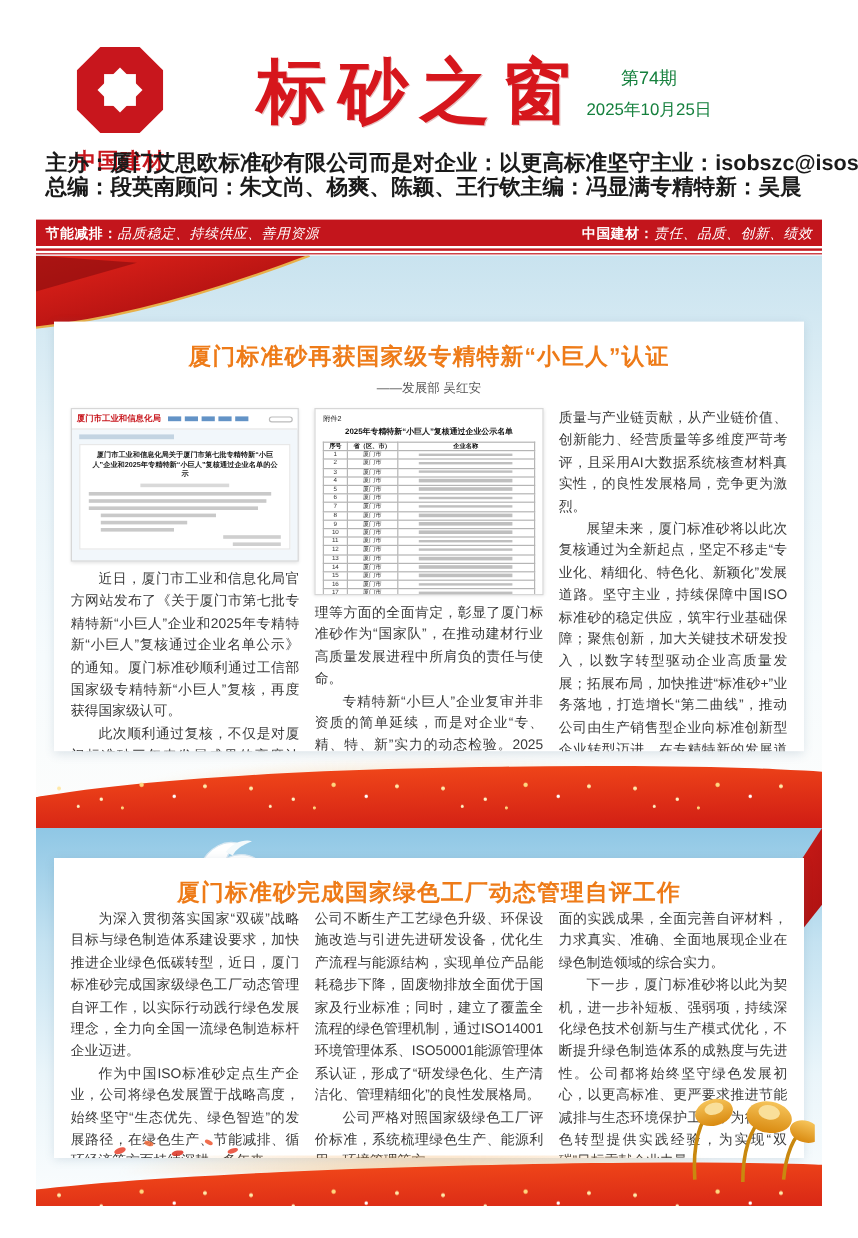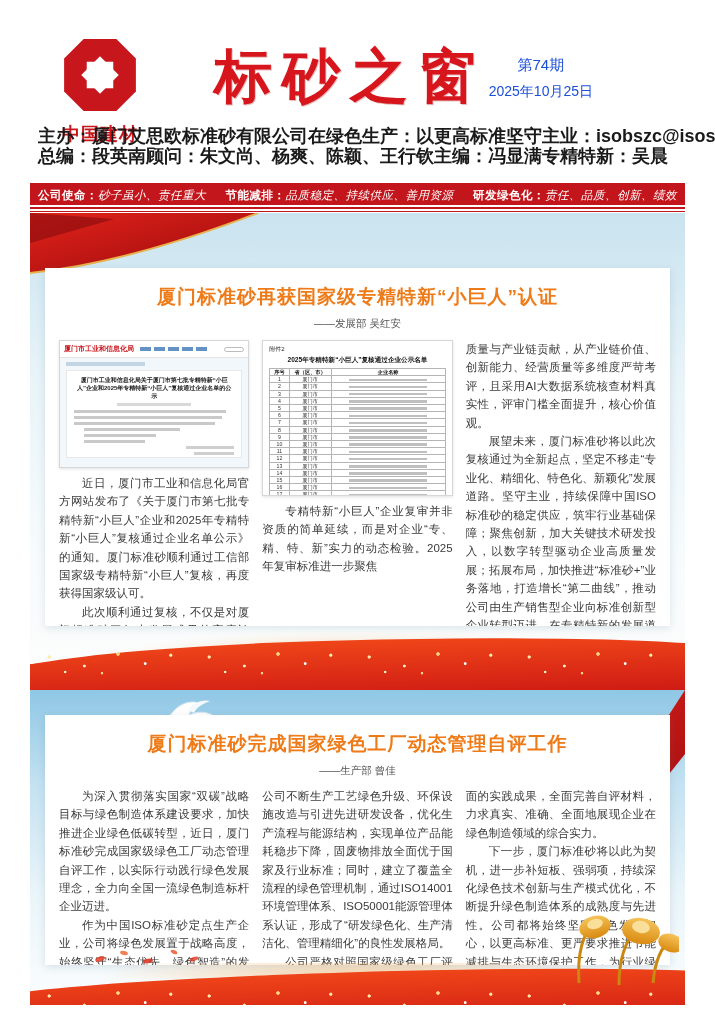--- a/index.html
+++ b/index.html
@@ -15,21 +15,21 @@
   .masthead { position:relative; height:153px; }
   .logo-block { position:absolute; left:22px; top:6px; width:96px; text-align:center; }
   .logo-mark { width:78px; height:78px; margin:0 auto; display:block; }
   .logo-text { margin-top:8px; font-size:18px; font-weight:bold; color:#c8161d; letter-spacing:1px; }
   .mast-title {
     position:absolute; left:140px; top:2px; width:360px; text-align:center;
     font-family:"DejaVu Serif","Liberation Serif",serif;
     font-size:58px; font-weight:900; color:#d6161c; letter-spacing:10px; line-height:1.55;
     text-shadow:1px 1px 0 rgba(150,0,0,.25);
   }
-  .issue-block { position:absolute; right:92px; top:26px; text-align:center; color:#1d4ed8; }
+  .issue-block { position:absolute; right:92px; top:26px; text-align:center; color:#15803d; }
   .issue-no { font-size:15px; margin-bottom:8px; }
   .issue-date { font-size:14px; }
   .qr-wrap { position:absolute; right:0px; top:66px; width:80px; text-align:center; }
   .qr {
     width:62px; height:62px; margin:0 auto; border:2px solid #111; position:relative;
     background:
       repeating-linear-gradient(0deg,#111 0 3px,transparent 3px 6px),
       repeating-linear-gradient(90deg,#111 0 3px,#fff 3px 6px);
   }
   .qr .eye { position:absolute; width:14px; height:14px; background:#fff; border:3px solid #111; }
@@ -138,36 +138,35 @@
       <div class="logo-text">中国建材</div>
     </div>
     <div class="mast-title">标砂之窗</div>
     <div class="issue-block">
       <div class="issue-no">第74期</div>
       <div class="issue-date">2025年10月25日</div>
     </div>
     <div class="info-rows">
       <div class="info-row">
         <span><span class="lab">主办：</span><span>厦门艾思欧标准砂有限公司</span></span>
-        <span><span class="lab">在绿色生产：</span><span>以更高标准</span></span>
+        <span><span class="lab">而是对企业：</span><span>以更高标准</span></span>
         <span><span class="lab">坚守主业：</span><span>isobszc@isosand.com</span></span>
       </div>
       <div class="info-row">
         <span><span class="lab">总编：</span><span>段英南</span></span>
         <span><span class="lab">顾问：</span><span>朱文尚、杨爽、陈颖、王行钦</span></span>
         <span><span class="lab">主编：</span><span>冯显满</span></span>
         <span><span class="lab">专精特新：</span><span>吴晨</span></span>
       </div>
     </div>
   </div>
 
   <div class="mission">
-    <span><span class="m-label">公司使命：</span><span class="m-value">砂子虽小、责任重大</span></span>
     <span><span class="m-label">节能减排：</span><span class="m-value">品质稳定、持续供应、善用资源</span></span>
-    <span><span class="m-label">研发绿色化：</span><span class="m-value">责任、品质、创新、绩效</span></span>
+    <span><span class="m-label">中国建材：</span><span class="m-value">责任、品质、创新、绩效</span></span>
   </div>
   <div class="rules">
       <div class="r1"></div>
       <div class="r2"></div>
     </div>
 
   <div class="section sec1">
     <svg class="corner-ribbon" width="300" height="68">
       <defs>
           <linearGradient id="rg1" x1="0" y1="0" x2="1" y2="1">
@@ -313,25 +312,26 @@
                     <td><span class="ph"></span></td>
                   </tr>
                   <tr>
                     <td>17</td>
                     <td>厦门市</td>
                     <td><span class="ph"></span></td>
                   </tr>
                 </tbody>
             </table>
           </div>
+          <p class="cont">理等方面的全面肯定，彰显了厦门标准砂作为“国家队”，在推动建材行业高质量发展进程中所肩负的责任与使命。</p>
           <p>专精特新“小巨人”企业复审并非资质的简单延续，而是对企业“专、精、特、新”实力的动态检验。2025年复审标准进一步聚焦</p>
         </div>
 
         <div class="col">
-          <p class="cont">质量与产业链贡献，从产业链价值、创新能力、经营质量等多维度严苛考评，且采用AI大数据系统核查材料真实性，评审门槛全面提升，核心价值观。</p>
+          <p class="cont">质量与产业链贡献，从产业链价值、创新能力、经营质量等多维度严苛考评，且采用AI大数据系统核查材料真实性，的良性发展格局，竞争更为激烈。</p>
           <p>展望未来，厦门标准砂将以此次复核通过为全新起点，坚定不移走“专业化、精细化、特色化、新颖化”发展道路。坚守主业，持续保障中国ISO标准砂的稳定供应，筑牢行业基础保障；聚焦创新，加大关键技术研发投入，以数字转型驱动企业高质量发展；拓展布局，加快推进“标准砂+”业务落地，打造增长“第二曲线”，推动公司由生产销售型企业向标准创新型企业转型迈进，在专精特新的发展道路上行稳致远，为建材行业高质量发展贡献更多力量。</p>
         </div>
       </div>
     </div>
 
     <div class="band band1">
       <div class="glow"></div>
         <div class="w2"></div>
         <div class="w1"></div>
         <div class="sparkle"></div>
@@ -348,21 +348,20 @@
           <linearGradient id="rg2" x1="0" y1="0" x2="1" y2="1">
         <stop offset="0" stop-color="#e2231a"></stop>
             <stop offset="1" stop-color="#a00d10"></stop>
           </linearGradient>
         </defs>
       <polygon points="70,0 70,64 16,132 0,112 48,34" fill="url(#rg2)"></polygon>
     </svg>
 
     <div class="card card2">
       <div class="art-title">厦门标准砂完成国家绿色工厂动态管理自评工作</div>
-      <div class="art-byline">——生产部 曾佳</div>
       <div class="cols">
         <div class="col">
           <p>为深入贯彻落实国家“双碳”战略目标与绿色制造体系建设要求，加快推进企业绿色低碳转型，近日，厦门标准砂完成国家级绿色工厂动态管理自评工作，以实际行动践行绿色发展理念，全力向全国一流绿色制造标杆企业迈进。</p>
           <p>作为中国ISO标准砂定点生产企业，公司将绿色发展置于战略高度，始终坚守“生态优先、绿色智造”的发展路径，在绿色生产、节能减排、循环经济等方面持续深耕。多年来，</p>
         </div>
         <div class="col">
           <p class="cont">公司不断生产工艺绿色升级、环保设施改造与引进先进研发设备，优化生产流程与能源结构，实现单位产品能耗稳步下降，固废物排放全面优于国家及行业标准；同时，建立了覆盖全流程的绿色管理机制，通过ISO14001环境管理体系、ISO50001能源管理体系认证，形成了“研发绿色化、生产清洁化、管理精细化”的良性发展格局。</p>
           <p>公司严格对照国家级绿色工厂评价标准，系统梳理绿色生产、能源利用、环境管理等方</p>
         </div>
         <div class="col">

